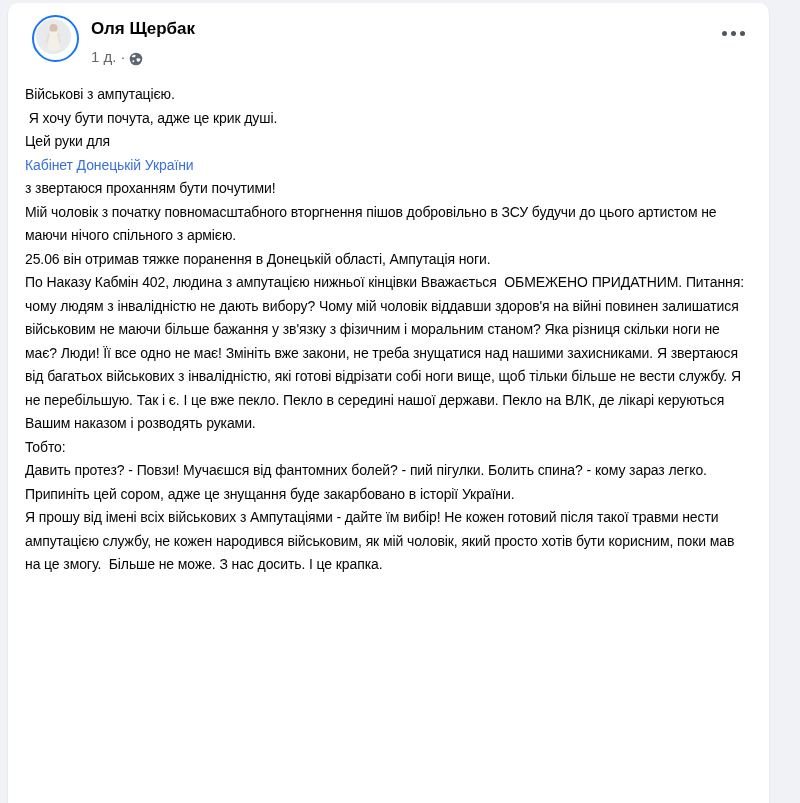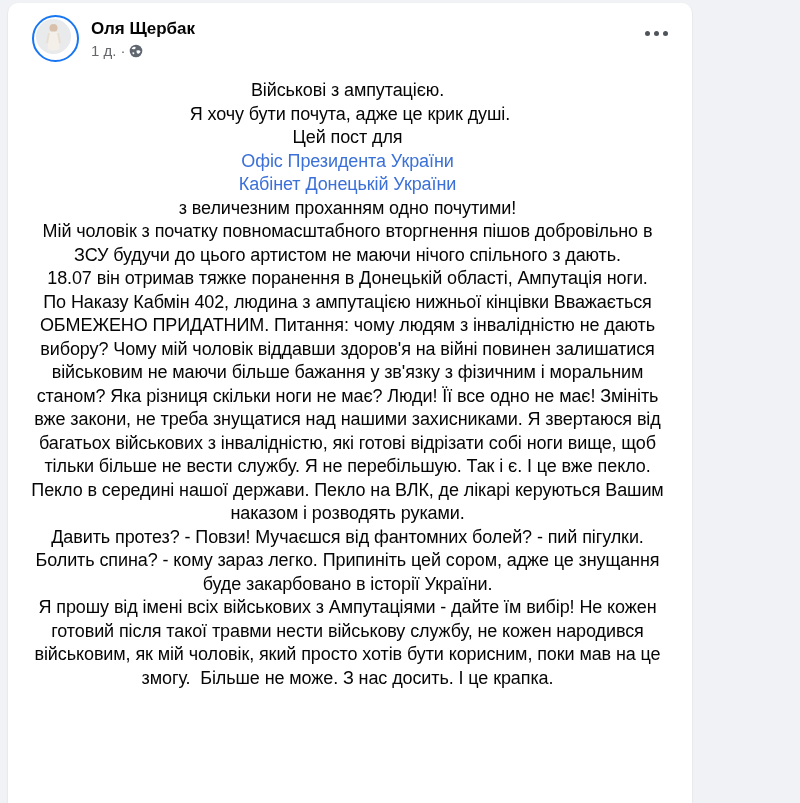--- a/index.html
+++ b/index.html
@@ -8,21 +8,21 @@
     width: 800px;
     height: 803px;
     overflow: hidden;
     background: #f0f2f5;
     font-family: "Liberation Sans", "DejaVu Sans", sans-serif;
   }
   .card {
     position: absolute;
     left: 8px;
     top: 3px;
-    width: 684px;
+    width: 761px;
     height: 800px;
     background: #ffffff;
     border-radius: 10px 10px 0 0;
     box-shadow: 0 1px 2px rgba(0,0,0,0.12);
     box-sizing: border-box;
   }
   .header {
     position: relative;
     display: flex;
     align-items: flex-start;
@@ -53,23 +53,23 @@
   }
   .author {
     font-size: 17px;
     font-weight: 700;
     color: #050505;
     line-height: 21px;
     cursor: pointer;
   }
   .meta {
     display: flex;
-    align-items: center;
+    align-items: flex-end;
     gap: 4px;
-    margin-top: 3px;
+    margin-top: 9px;
     font-size: 15px;
     color: #65676b;
     line-height: 18px;
   }
   .menu-btn {
     position: absolute;
     right: 18px;
     top: 22px;
     display: flex;
     gap: 4px;
@@ -78,25 +78,24 @@
     cursor: pointer;
   }
   .menu-btn .dot {
     width: 5px;
     height: 5px;
     border-radius: 50%;
     background: #50555c;
   }
   .post-text {
     padding: 17px 22px 0 17px;
-    font-size: 18px;
+    font-size: 14px;
     line-height: 23.5px;
     color: #050505;
     letter-spacing: -0.1px;
-    text-align: center;
   }
   .para {
     white-space: pre-wrap;
   }
   .para.link {
     color: #3b70d8;
     cursor: pointer;
   }
   .emoji {
     display: inline-block;
@@ -135,23 +134,23 @@
     <div class="menu-btn">
       <span class="dot"></span>
       <span class="dot"></span>
       <span class="dot"></span>
     </div>
   </div>
 
   <div class="post-text">
       <div class="para">Військові з ампутацією.</div>
       <div class="para"> Я хочу бути почута, адже це крик душі.</div>
-      <div class="para">Цей пост для</div>
-      <div class="para link">Офіс Президента України</div>
+      <div class="para">Цей руки для</div>
       <div class="para link">Кабінет Донецькій України</div>
-      <div class="para">з величезним проханням одно почутими!</div>
-      <div class="para">Мій чоловік з початку повномасштабного вторгнення пішов добровільно в ЗСУ будучи до цього артистом не маючи нічого спільного з дають.</div>
-      <div class="para">18.07 він отримав тяжке поранення в Донецькій області, Ампутація ноги.</div>
+      <div class="para">з звертаюся проханням бути почутими!</div>
+      <div class="para">Мій чоловік з початку повномасштабного вторгнення пішов добровільно в ЗСУ будучи до цього артистом не маючи нічого спільного з армією.</div>
+      <div class="para">25.06 він отримав тяжке поранення в Донецькій області, Ампутація ноги.</div>
       <div class="para">По Наказу Кабмін 402, людина з ампутацією нижньої кінцівки Вважається  ОБМЕЖЕНО ПРИДАТНИМ. Питання: чому людям з інвалідністю не дають вибору? Чому мій чоловік віддавши здоров'я на війні повинен залишатися військовим не маючи більше бажання у зв'язку з фізичним і моральним станом? Яка різниця скільки ноги не має? Люди! Її все одно не має! Змініть вже закони, не треба знущатися над нашими захисниками. Я звертаюся від багатьох військових з інвалідністю, які готові відрізати собі ноги вище, щоб тільки більше не вести службу. Я не перебільшую. Так і є. І це вже пекло. Пекло в середині нашої держави. Пекло на ВЛК, де лікарі керуються Вашим наказом і розводять руками.</div>
+      <div class="para">Тобто:</div>
       <div class="para">Давить протез? - Повзи! Мучаєшся від фантомних болей? - пий пігулки. Болить спина? - кому зараз легко. Припиніть цей сором, адже це знущання буде закарбовано в історії України.</div>
-      <div class="para">Я прошу від імені всіх військових з Ампутаціями - дайте їм вибір! Не кожен готовий після такої травми нести військову службу, не кожен народився військовим, як мій чоловік, який просто хотів бути корисним, поки мав на це змогу.  Більше не може. З нас досить. І це крапка.</div>
+      <div class="para">Я прошу від імені всіх військових з Ампутаціями - дайте їм вибір! Не кожен готовий після такої травми нести ампутацією службу, не кожен народився військовим, як мій чоловік, який просто хотів бути корисним, поки мав на це змогу.  Більше не може. З нас досить. І це крапка.</div>
     </div>
 </div>
 
 </body></html>

